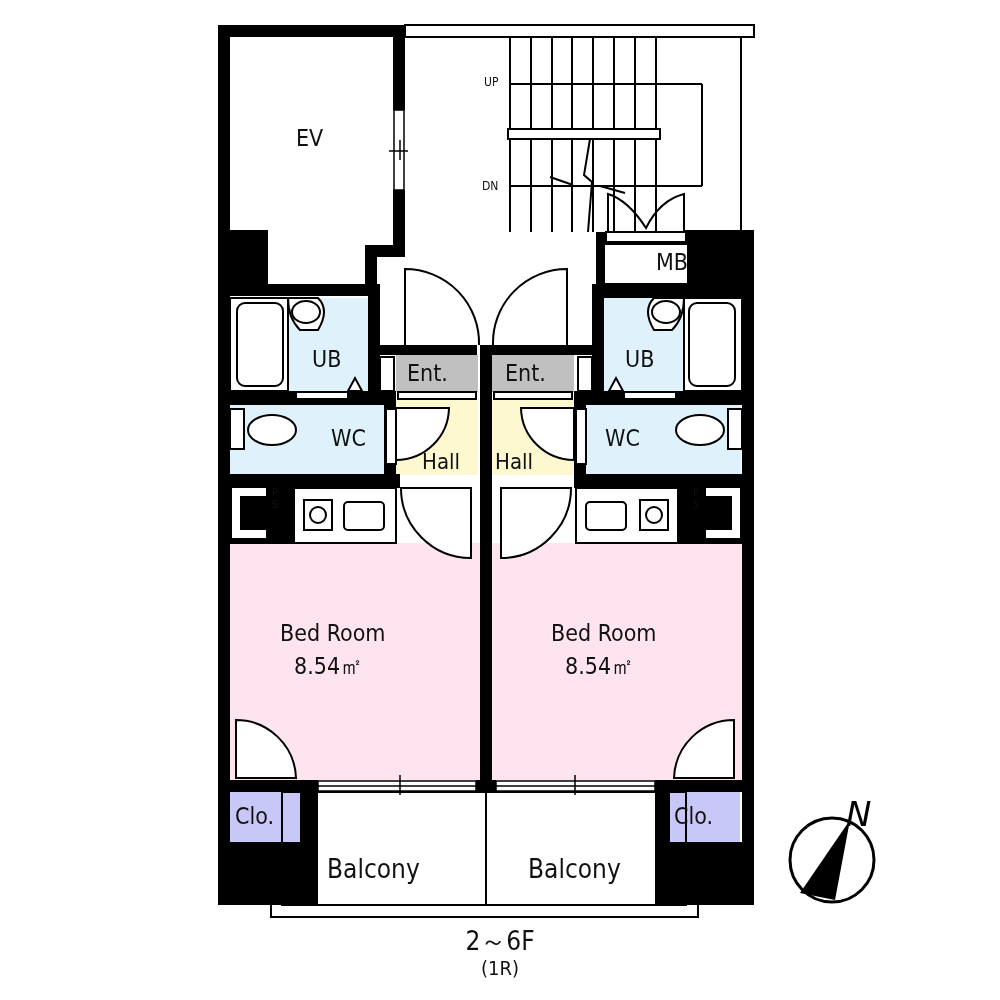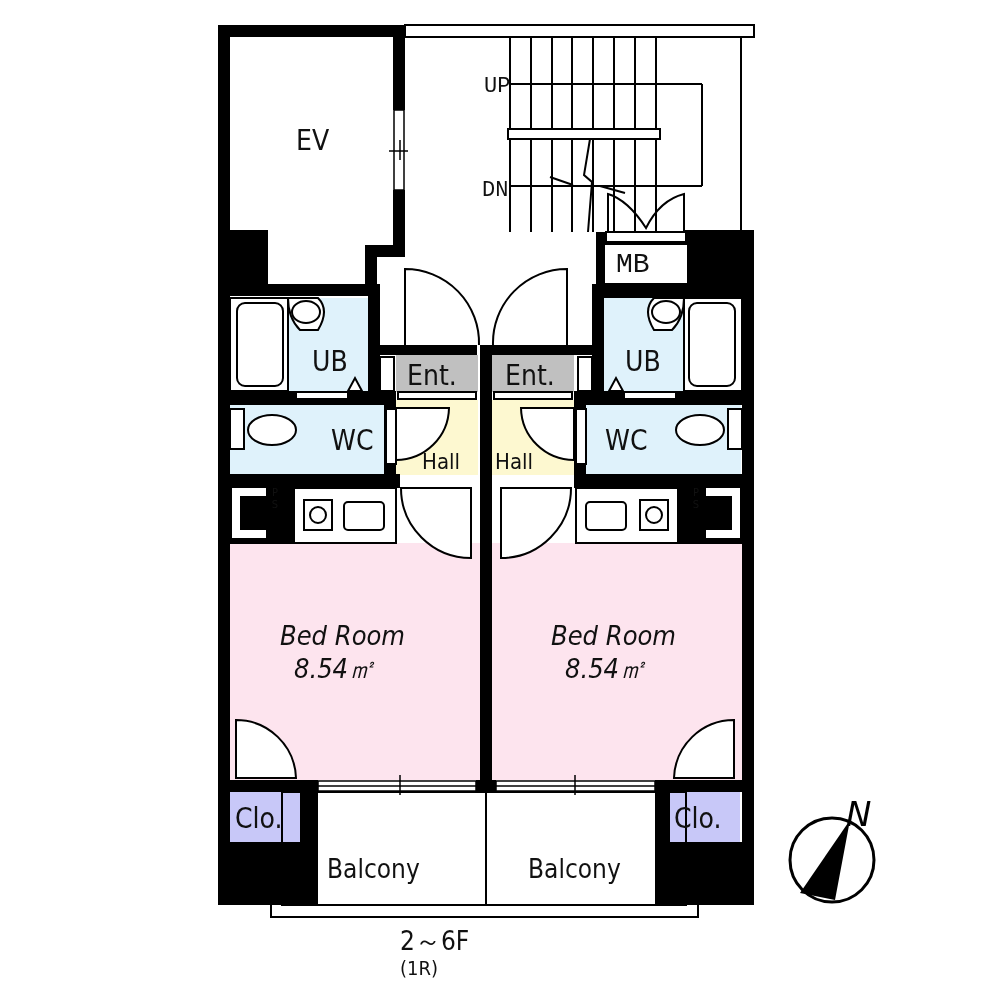--- a/index.html
+++ b/index.html
@@ -1,23 +1,23 @@
 <!DOCTYPE html>
 <html><head>
 <meta charset="utf-8">
 <style>
   html, body { margin:0; padding:0; background:#ffffff; }
   body { width:1000px; height:1000px; position:relative; overflow:hidden; font-family:"DejaVu Sans Condensed","DejaVu Sans", sans-serif; }
   #plan { position:absolute; left:0; top:0; }
   .lbl { position:absolute; color:#111; white-space:nowrap; text-align:center; line-height:1; }
-  .l-big { font-size:27px;font-style:italic; }
-  .l-mid { font-size:28px; }
-  .l-sm { font-size:22px;font-family:Liberation Mono, monospace; }
+  .l-big { font-size:23px; }
+  .l-mid { font-size:23px; }
+  .l-sm { font-size:12px; }
   .l-xs { font-size:11px; }
-  .caption { position:absolute; left:400px; width:200px; color:#111; line-height:1; }
+  .caption { position:absolute; left:400px; width:200px; text-align:center; color:#111; line-height:1; }
 </style>
 </head>
 <body>
 
 <svg id="plan" width="1000" height="1000" viewBox="0 0 1000 1000" xmlns="http://www.w3.org/2000/svg">
 
   <g>
     <rect x="230" y="543" width="250" height="237" fill="#fde4ee"></rect>
     <rect x="492" y="543" width="250" height="237" fill="#fde4ee"></rect>
     <rect x="288" y="298" width="80" height="93" fill="#dff2fb"></rect>
@@ -186,21 +186,21 @@
   <g>
     <circle cx="832" cy="860" r="42" fill="#fff" stroke="#000" stroke-width="3"></circle>
     <path d="M850 820 L800 893 L835 900 Z" fill="#000"></path>
     <text x="846" y="826" font-size="34" font-style="italic" font-family="DejaVu Sans, sans-serif" fill="#000">N</text>
   </g>
 </svg>
 
 <div class="lbl l-mid" style="left:296px; top:127px;">EV</div>
 <div class="lbl l-sm" style="left:484px; top:76px;">UP</div>
 <div class="lbl l-sm" style="left:482px; top:180px;">DN</div>
-<div class="lbl l-mid" style="left:616px; top:251px;font-family:Liberation Mono, monospace;">MB</div>
+<div class="lbl l-mid" style="left:656px; top:251px;">MB</div>
 
 <div class="lbl l-mid" style="left:312px; top:348px;">UB</div>
 <div class="lbl l-mid" style="left:625px; top:348px;">UB</div>
 <div class="lbl l-mid" style="left:331px; top:427px;">WC</div>
 <div class="lbl l-mid" style="left:605px; top:427px;">WC</div>
 <div class="lbl l-mid" style="left:407px; top:362px;">Ent.</div>
 <div class="lbl l-mid" style="left:505px; top:362px;">Ent.</div>
 <div class="lbl l-mid" style="left:422px; top:451px; font-size:22px;">Hall</div>
 <div class="lbl l-mid" style="left:495px; top:451px; font-size:22px;">Hall</div>
 <div class="lbl l-xs" style="left:271px; top:487px; width:8px; line-height:12px; white-space:normal; word-break:break-all;">PS</div>

